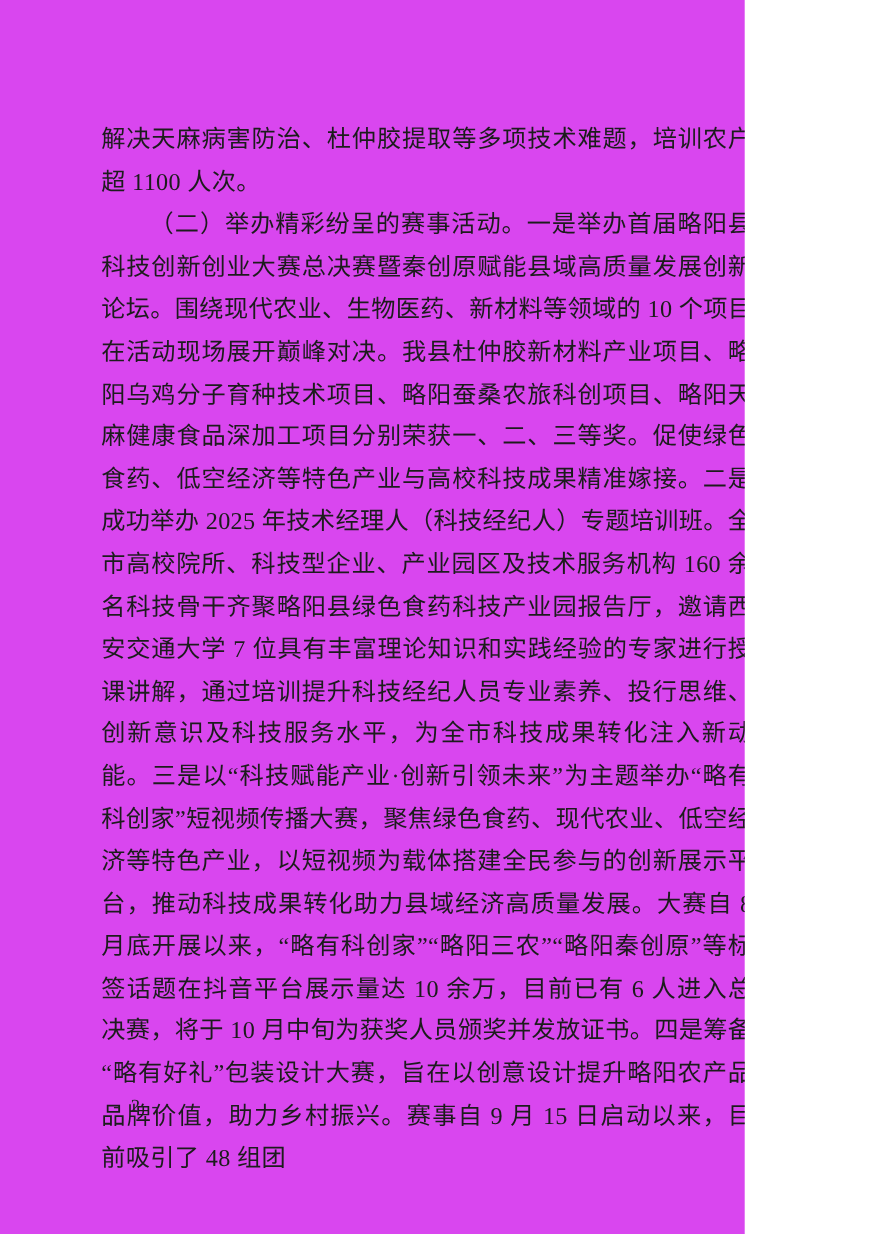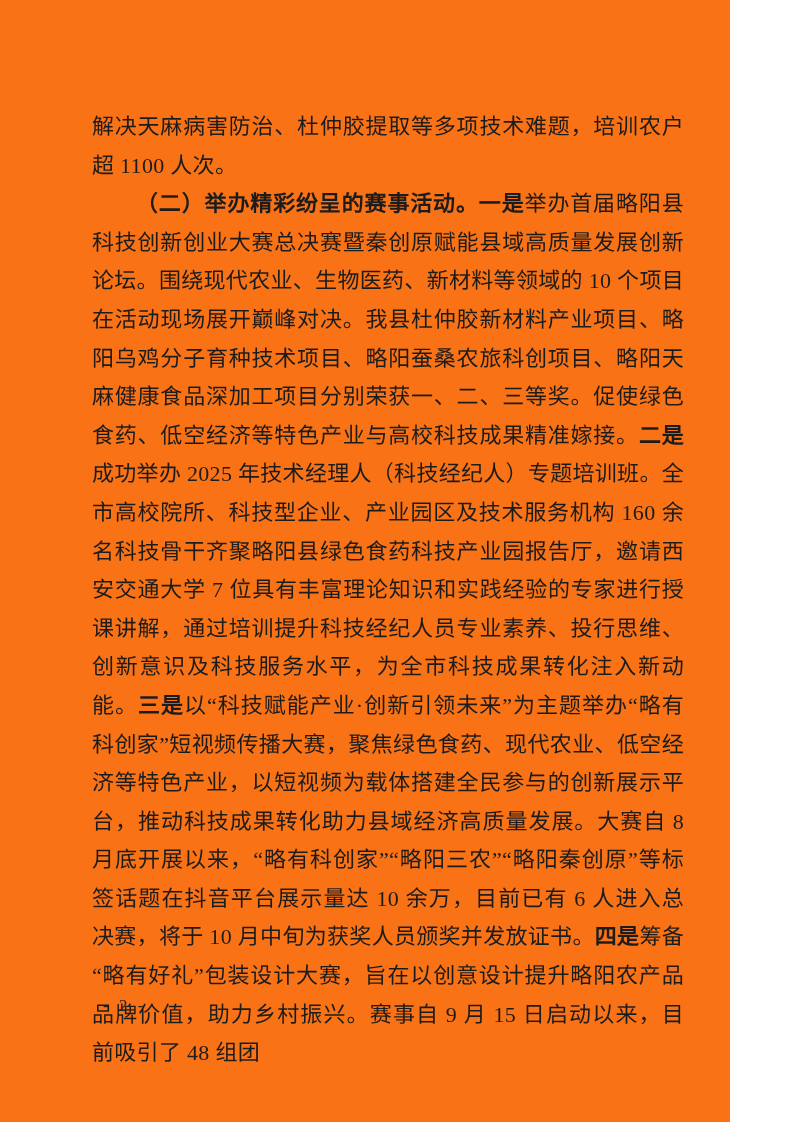--- a/index.html
+++ b/index.html
@@ -2,23 +2,23 @@
 <html lang="zh-CN"><head>
 <meta charset="utf-8">
 <style>
   html, body {
     margin: 0;
     padding: 0;
     background: #ffffff;
   }
   .page {
     position: relative;
-    width: 730px;
+    width: 677px;
     height: 1122px;
-    background: #f97316;
+    background: #d946ef;
     overflow: hidden;
     font-family: "Liberation Serif", "DejaVu Serif", serif;
     color: #1c1c1c;
   }
   .doc-body {
     position: absolute;
     left: 92px;
     top: 108px;
     width: 592px;
     font-size: 22px;
@@ -31,21 +31,21 @@
     margin: 0;
     padding: 0;
   }
   .doc-body p.para.indent {
     text-indent: 2em;
   }
   .run {
     font-weight: normal;
   }
   .run-bold {
-    font-weight: bold;
+    font-weight: normal;
   }
   .page-footer {
     position: absolute;
     left: 103px;
     top: 996px;
     font-size: 17px;
     letter-spacing: 3px;
     color: #222222;
   }
 </style>

